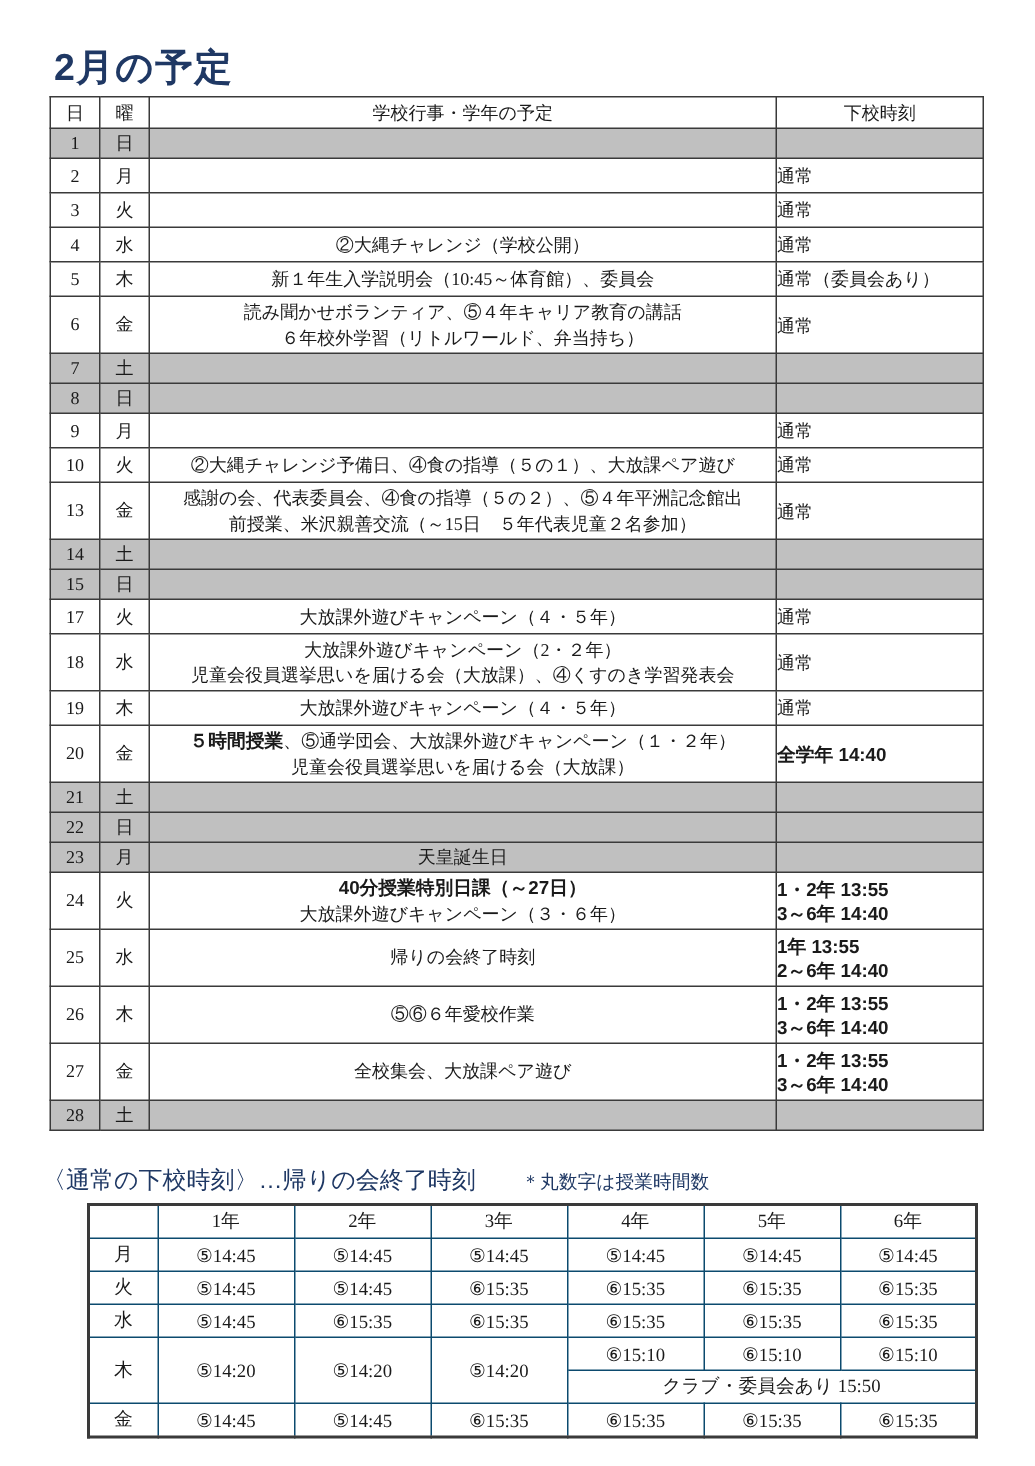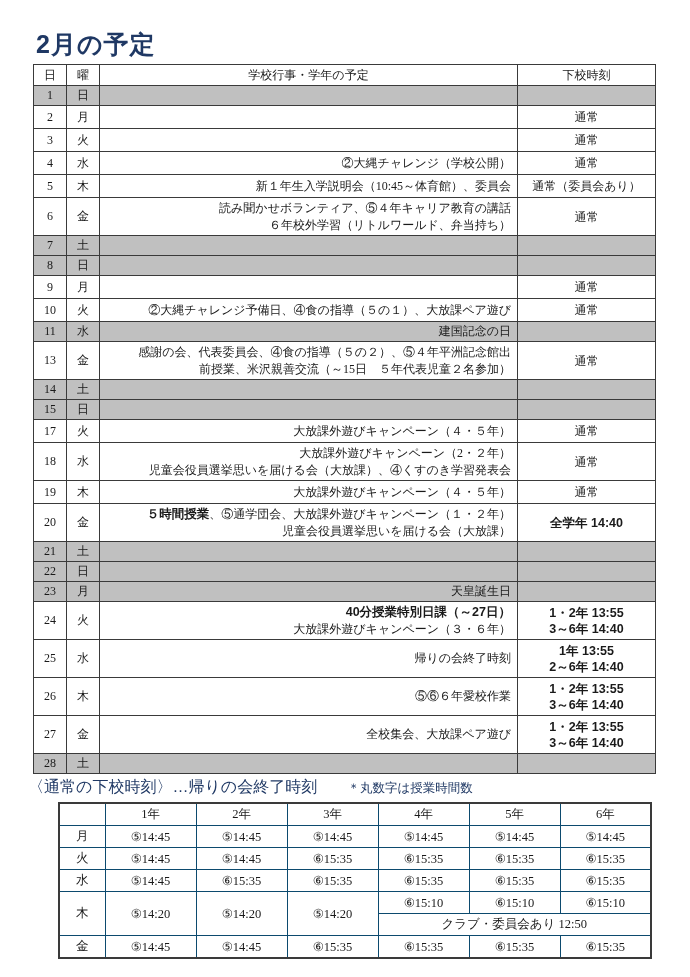--- a/index.html
+++ b/index.html
@@ -22,22 +22,22 @@
   .sched th, .sched td {
     border:1px solid #3a3a3a; font-size:12px; font-weight:normal;
     padding:0; vertical-align:middle; background:#fff;
   }
   .sched thead th { height:20px; text-align:center; }
   tr.r-short  td { height:17px; }
   tr.r-single td { height:20px; }
   tr.r-double td { height:35px; }
   tr.shaded td { background:var(--shade,#c0c0c0); }
   td.c-day, td.c-wd { text-align:center; }
-  td.c-ev { padding:1px 6px; line-height:17px; text-align:right; }
-  td.c-tm { text-align:center; line-height:16px; }
+  td.c-ev { padding:1px 6px; line-height:17px; text-align:center; }
+  td.c-tm { line-height:16px; }
   .bold-g {
     font-family:"Liberation Sans","DejaVu Sans",sans-serif;
     font-weight:bold; font-size:12.5px;
   }
   
   .subtitle {
     position:absolute; left:28px; top:777px; white-space:nowrap;
     font-family:"Liberation Sans","DejaVu Sans",sans-serif;
     font-weight:normal; color:var(--navy,#1f3864);
   }
@@ -153,28 +153,20 @@
         <tr class="r-single">
           <td class="c-day">10</td>
           <td class="c-wd">火</td>
           <td class="c-ev">
             <div><span>②大縄チャレンジ予備日、④食の指導（５の１）、大放課ペア遊び</span></div>
           </td>
           <td class="c-tm">
             <div>通常</div>
           </td>
         </tr>
-        <tr class="shaded r-short">
-          <td class="c-day">11</td>
-          <td class="c-wd">水</td>
-          <td class="c-ev">
-            <div><span>建国記念の日</span></div>
-          </td>
-          <td class="c-tm"></td>
-        </tr>
         <tr class="r-double">
           <td class="c-day">13</td>
           <td class="c-wd">金</td>
           <td class="c-ev">
             <div><span>感謝の会、代表委員会、④食の指導（５の２）、⑤４年平洲記念館出</span></div>
             <div><span>前授業、米沢親善交流（～15日　５年代表児童２名参加）</span></div>
           </td>
           <td class="c-tm">
             <div>通常</div>
           </td>
@@ -364,21 +356,21 @@
         <tr>
           <td rowspan="2">木</td>
           <td rowspan="2">⑤14:20</td>
           <td rowspan="2">⑤14:20</td>
           <td rowspan="2">⑤14:20</td>
           <td>⑥15:10</td>
           <td>⑥15:10</td>
           <td>⑥15:10</td>
         </tr>
         <tr>
-          <td colspan="3">クラブ・委員会あり 12:50</td>
+          <td colspan="3">クラブ・委員会あり 15:50</td>
         </tr>
         <tr>
           <td>金</td>
           <td>⑤14:45</td>
           <td>⑤14:45</td>
           <td>⑥15:35</td>
           <td>⑥15:35</td>
           <td>⑥15:35</td>
           <td>⑥15:35</td>
         </tr>

